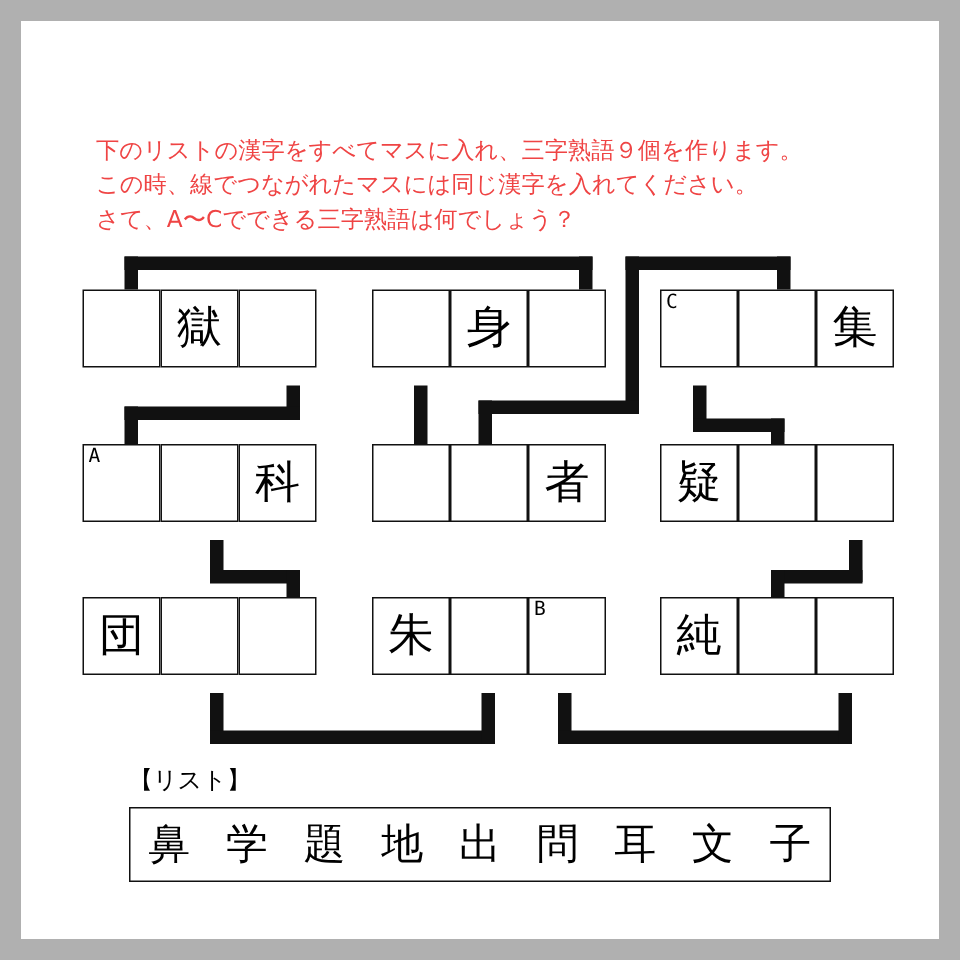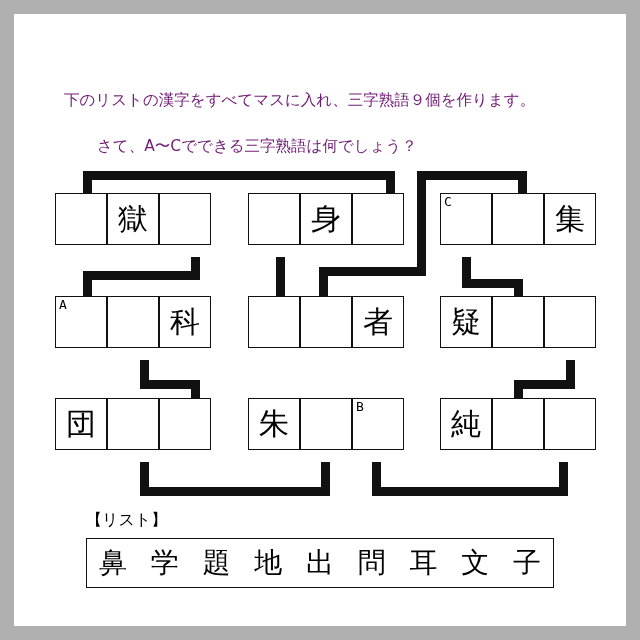--- a/index.html
+++ b/index.html
@@ -17,26 +17,26 @@
   }
   #title{
     position:absolute;left:0;top:14px;width:612px;
     text-align:center;
     font-size:40px;font-weight:bold;color:#000;
     letter-spacing:1px;
     font-family:"DejaVu Sans","Liberation Sans",sans-serif;
   }
   .instr{
     position:absolute;left:50px;
-    font-size:15.5px;color:#701a75;white-space:pre;
+    font-size:15.5px;color:#ef4444;white-space:pre;
     font-family:"DejaVu Sans","Liberation Sans",sans-serif;
   }
   #instr1{top:76px;}
   #instr2{top:99px;}
-  #instr3{top:122px;margin-left:33px;}
+  #instr3{top:122px;}
 
   
   #board{position:absolute;left:0;top:0;width:612px;height:612px;}
 
   .cell{
     position:absolute;
     width:52px;height:52px;
     box-sizing:border-box;
     border:1.6px solid #111;
     background:#fff;
@@ -76,20 +76,21 @@
     font-family:"DejaVu Sans","Liberation Serif",serif;
   }
 </style>
 </head>
 <body>
 
 <div id="page">
 
 
   <div class="instr" id="instr1">下のリストの漢字をすべてマスに入れ、三字熟語９個を作ります。</div>
+  <div class="instr" id="instr2">この時、線でつながれたマスには同じ漢字を入れてください。</div>
   <div class="instr" id="instr3">さて、A〜Cでできる三字熟語は何でしょう？</div>
 
   <div id="board">
 
     <div class="lnk" style="left:69px;top:157px;width:312px;height:9px;"></div>
     <div class="lnk" style="left:69px;top:157px;width:9px;height:38px;"></div>
     <div class="lnk" style="left:372px;top:157px;width:9px;height:38px;"></div>
 
     <div class="lnk" style="left:403px;top:157px;width:110px;height:9px;"></div>
     <div class="lnk" style="left:504px;top:157px;width:9px;height:38px;"></div>

